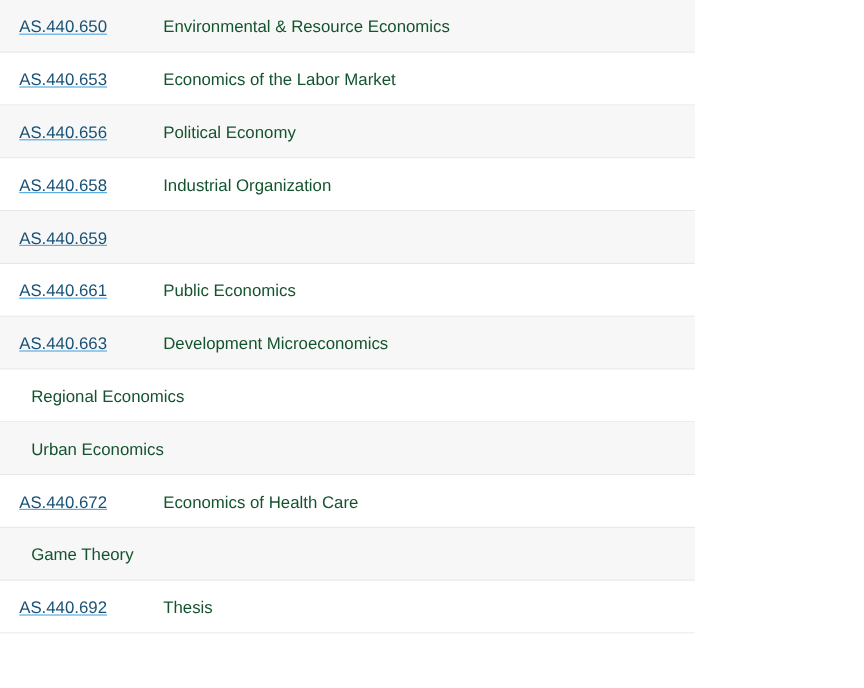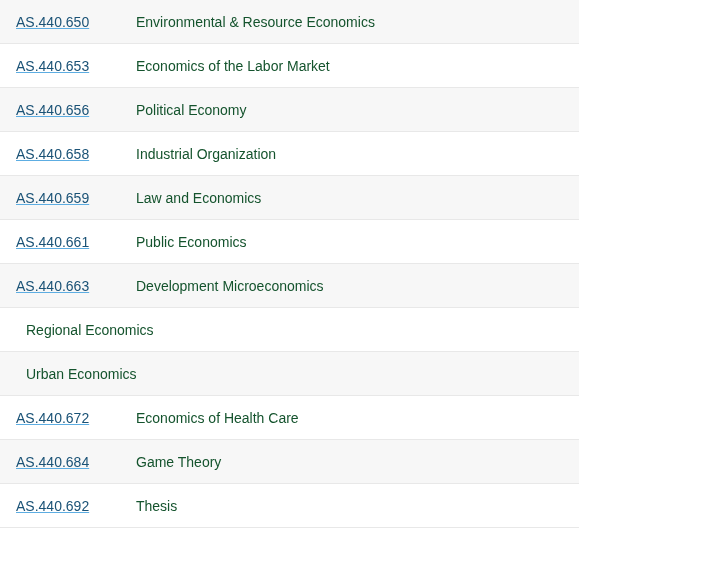--- a/index.html
+++ b/index.html
@@ -66,41 +66,39 @@
     <div class="course-row">
       <span class="course-code">AS.440.656</span>
       <span class="course-title">Political Economy</span>
     </div>
     <div class="course-row">
       <span class="course-code">AS.440.658</span>
       <span class="course-title">Industrial Organization</span>
     </div>
     <div class="course-row">
       <span class="course-code">AS.440.659</span>
-      <span class="course-title">Law and Economics</span>
     </div>
     <div class="course-row">
       <span class="course-code">AS.440.661</span>
       <span class="course-title">Public Economics</span>
     </div>
     <div class="course-row">
       <span class="course-code">AS.440.663</span>
       <span class="course-title">Development Microeconomics</span>
     </div>
     <div class="course-row">
       <span class="course-title">Regional Economics</span>
     </div>
     <div class="course-row">
       <span class="course-title">Urban Economics</span>
     </div>
     <div class="course-row">
       <span class="course-code">AS.440.672</span>
       <span class="course-title">Economics of Health Care</span>
     </div>
     <div class="course-row">
-      <span class="course-code">AS.440.684</span>
       <span class="course-title">Game Theory</span>
     </div>
     <div class="course-row">
       <span class="course-code">AS.440.692</span>
       <span class="course-title">Thesis</span>
     </div>
   </div>
 
 </body></html>

